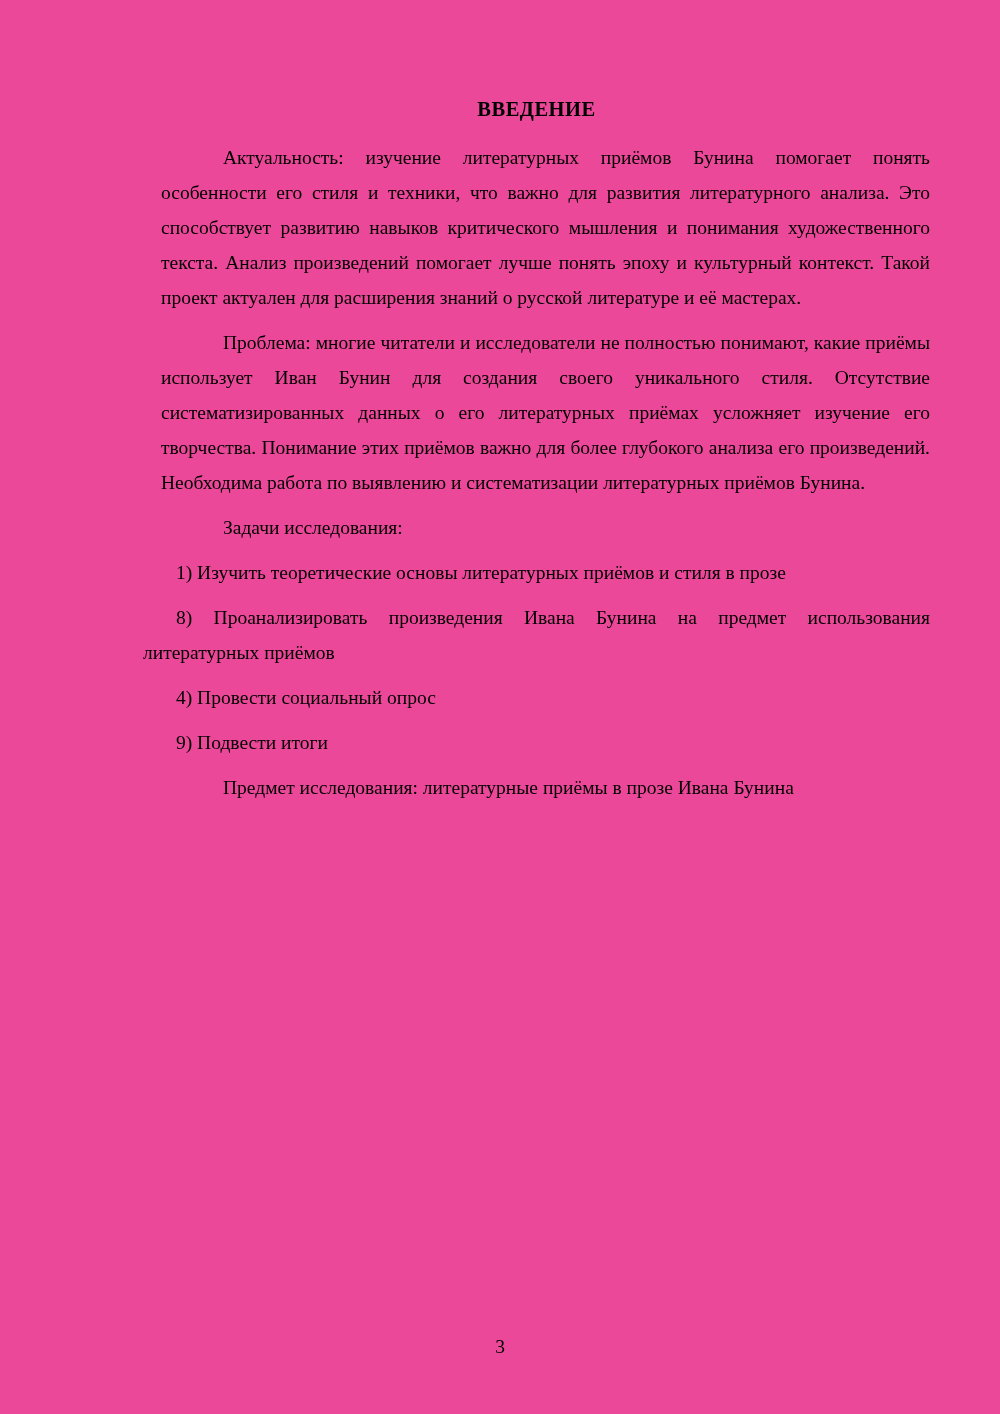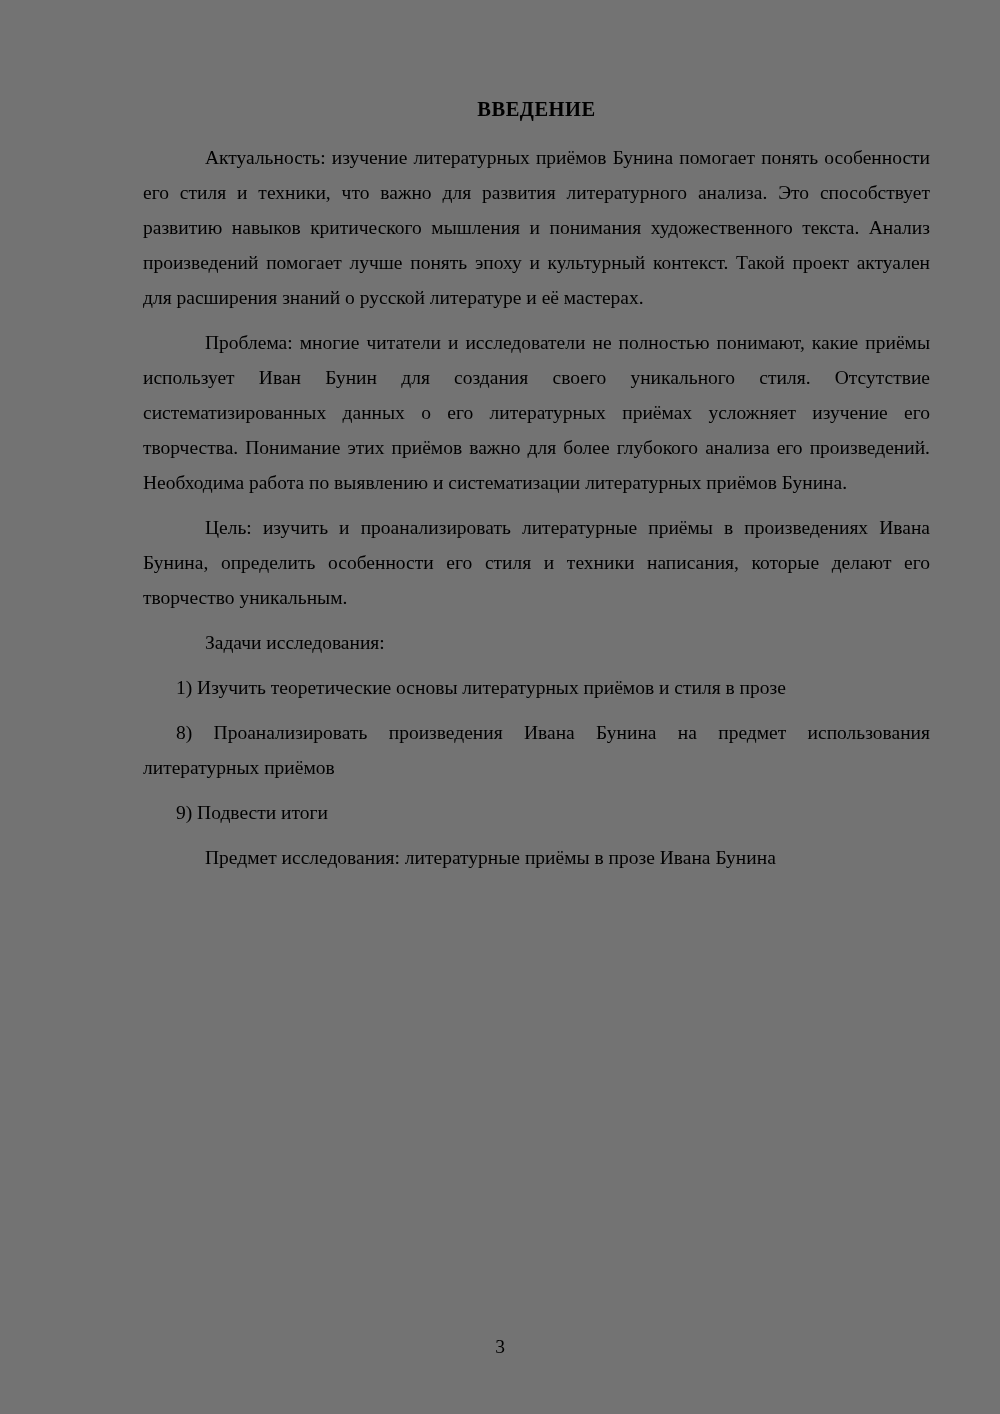--- a/index.html
+++ b/index.html
@@ -5,21 +5,21 @@
   html, body {
     margin: 0;
     padding: 0;
     background: #ffffff;
   }
   .page {
     position: relative;
     width: 1000px;
     height: 1414px;
     margin: 0 auto;
-    background: #737373;
+    background: #ec4899;
     box-sizing: border-box;
     padding: 92px 70px 0 143px;
     font-family: "Liberation Serif", "DejaVu Serif", serif;
     color: #000000;
     font-size: 19.5px;
     line-height: 35px;
   }
   .doc-title {
     margin: 0 0 13px 0;
     text-align: center;
@@ -28,20 +28,21 @@
     letter-spacing: 0.5px;
     line-height: 35px;
   }
   p.para, p.item {
     margin: 0 0 10px 0;
     text-align: justify;
     text-justify: inter-word;
   }
   p.para {
     text-indent: 62px;
+    margin-left: 18px;
   }
   p.item {
     text-indent: 33px;
   }
   .page-number {
     position: absolute;
     left: 0;
     right: 0;
     bottom: 50px;
     text-align: center;
@@ -49,23 +50,23 @@
   }
 </style>
 </head>
 <body>
 
 <div class="page">
   <h1 class="doc-title">ВВЕДЕНИЕ</h1>
 
   <p class="para">Актуальность: изучение литературных приёмов Бунина помогает понять особенности его стиля и техники, что важно для развития литературного анализа. Это способствует развитию навыков критического мышления и понимания художественного текста. Анализ произведений помогает лучше понять эпоху и культурный контекст. Такой проект актуален для расширения знаний о русской литературе и её мастерах.</p>
   <p class="para">Проблема: многие читатели и исследователи не полностью понимают, какие приёмы использует Иван Бунин для создания своего уникального стиля. Отсутствие систематизированных данных о его литературных приёмах усложняет изучение его творчества. Понимание этих приёмов важно для более глубокого анализа его произведений. Необходима работа по выявлению и систематизации литературных приёмов Бунина.</p>
-  <p class="para">Цель: изучить и проанализировать литературные приёмы в произведениях Ивана Бунина, определить особенности его стиля и техники написания, которые делают его творчество уникальным.</p>
   <p class="para">Задачи исследования:</p>
 
   <p class="item">1) Изучить теоретические основы литературных приёмов и стиля в прозе</p>
   <p class="item">8) Проанализировать произведения Ивана Бунина на предмет использования литературных приёмов</p>
+  <p class="item">4) Провести социальный опрос</p>
   <p class="item">9) Подвести итоги</p>
 
   <p class="para">Предмет исследования: литературные приёмы в прозе Ивана Бунина</p>
 
   <div class="page-number">3</div>
 </div>
 
 </body></html>

